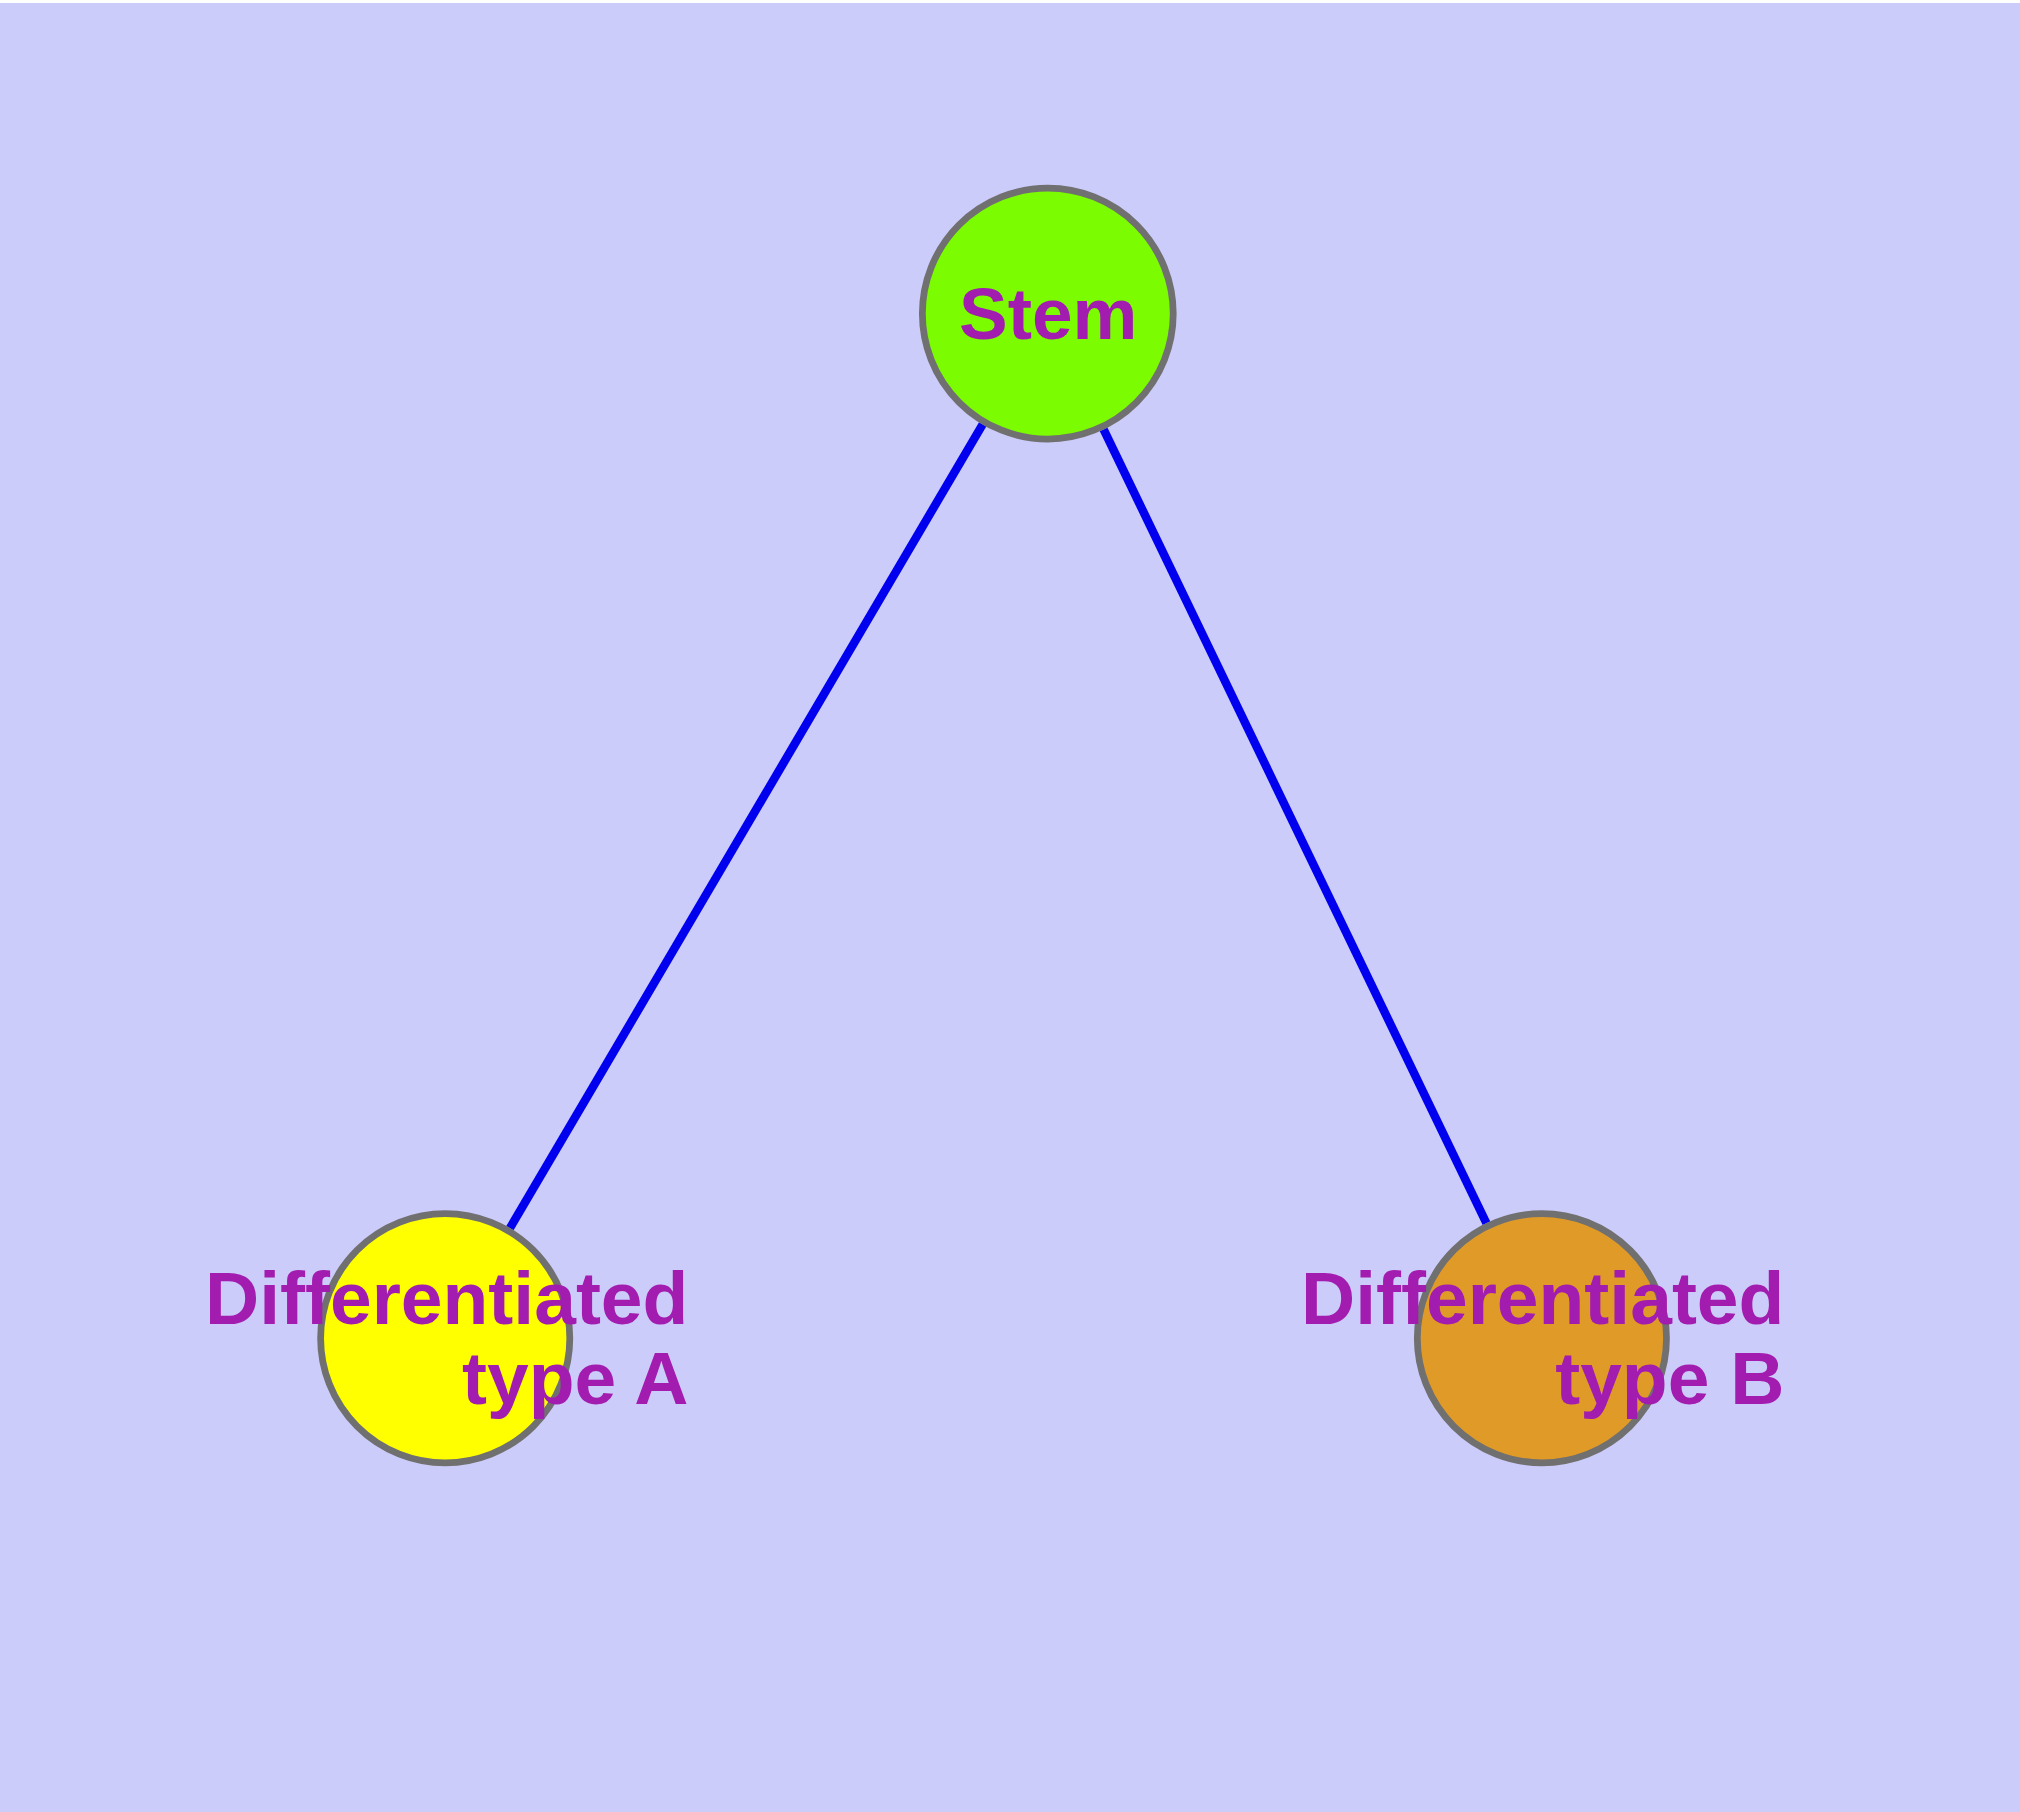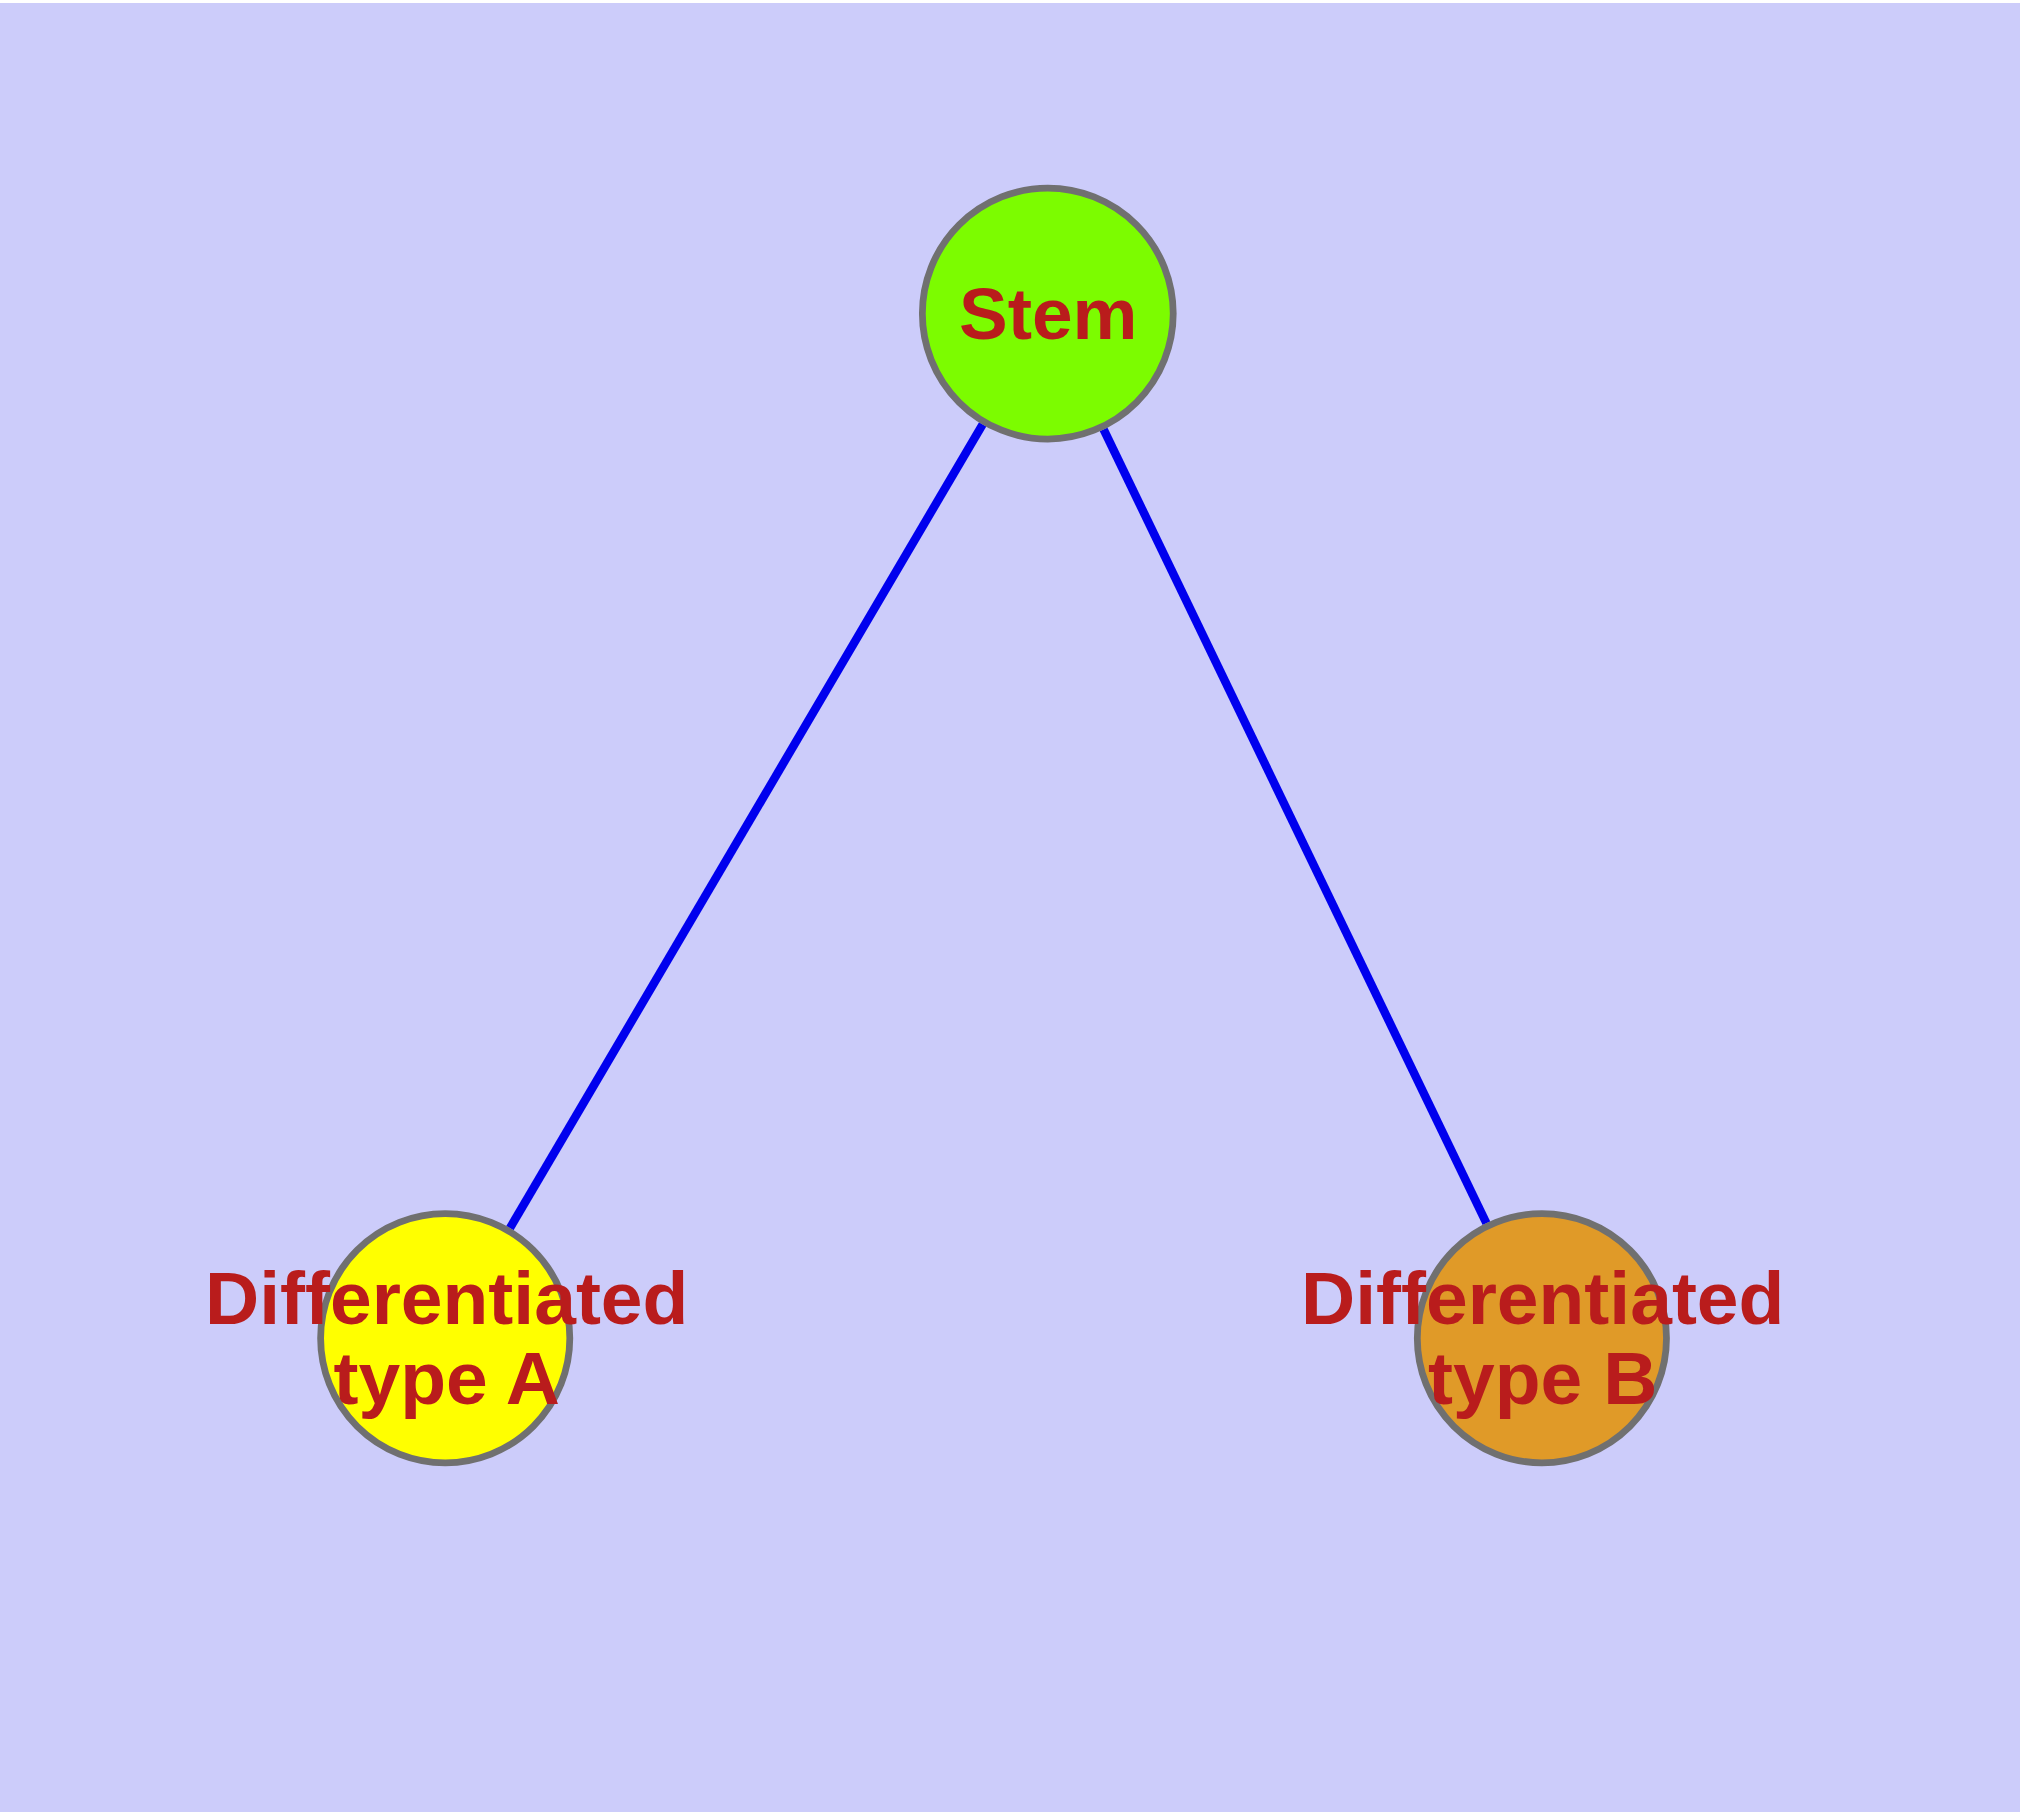--- a/index.html
+++ b/index.html
@@ -27,32 +27,33 @@
   #graph-svg {
     position: absolute;
     left: 0;
     top: 0;
     width: 2021px;
     height: 1812px;
   }
   .node-label {
     position: absolute;
     text-align: center;
-    color: #b91c1c;
+    color: #a21caf;
     font-weight: bold;
     line-height: 1.06;
     white-space: pre;
     pointer-events: none;
     -webkit-font-smoothing: antialiased;
   }
   .node-label.root {
     font-size: 73px;
   }
   .node-label.leaf {
     font-size: 75px;
+    text-align: right;
   }
 </style>
 </head>
 <body>
 
 <div id="canvas">
 
   <div id="plot-background"></div>
 
   <svg id="graph-svg" viewBox="0 0 2384 2138" xmlns="http://www.w3.org/2000/svg">

